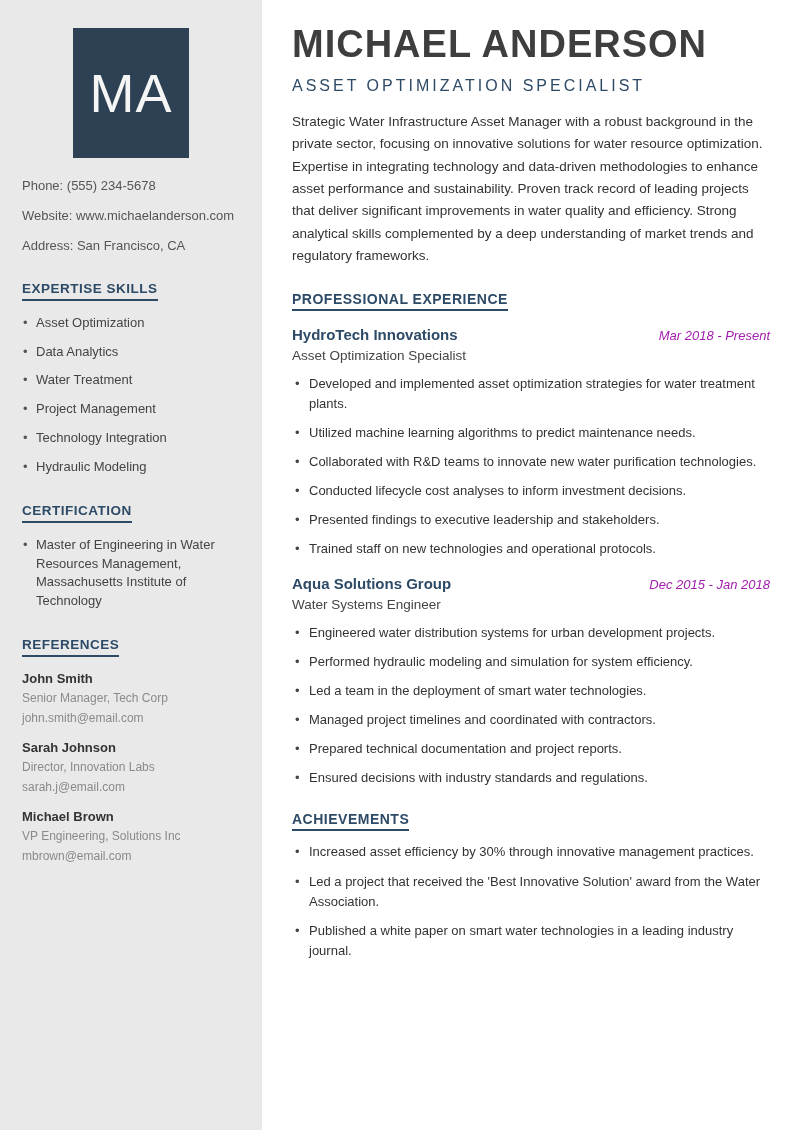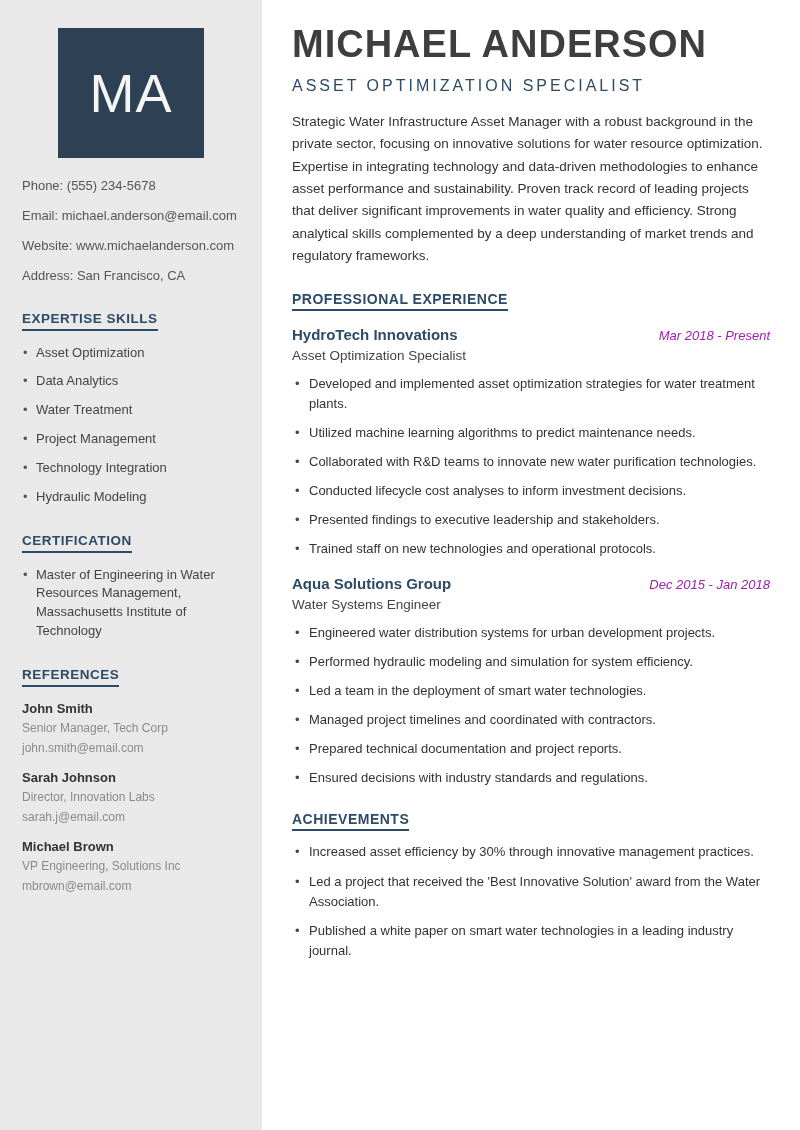--- a/index.html
+++ b/index.html
@@ -11,21 +11,21 @@
   }
   .page { display: flex; width: 800px; height: 1130px; }
 
   
   .sidebar {
     width: 262px; flex-shrink: 0;
     background: #e9e9e9;
     padding: 28px 22px 0 22px;
   }
   .monogram {
-    width: 146px; height: 130px;
+    width: 116px; height: 130px;
     background: #2e4154;
     margin: 0 auto;
     display: flex; align-items: center; justify-content: center;
   }
   .monogram-text {
     color: #f5f5f5; font-size: 54px; letter-spacing: 1px; font-weight: 400;
   }
   .contact { margin-top: 20px; }
   .contact-line { font-size: 13px; color: #555555; margin-bottom: 13px; line-height: 1.3; }
 
@@ -83,21 +83,20 @@
 
 <div class="page">
 
   <aside class="sidebar">
     <div class="monogram">
       <span class="monogram-text">MA</span>
     </div>
 
     <div class="contact">
       <div class="contact-line">Phone: (555) 234-5678</div>
-      <div class="contact-line">Email: michael.anderson@email.com</div>
       <div class="contact-line">Website: www.michaelanderson.com</div>
       <div class="contact-line">Address: San Francisco, CA</div>
     </div>
 
     <div class="side-section">
       <div class="side-heading">EXPERTISE SKILLS</div>
       <ul class="side-list">
 
           <li>Asset Optimization</li>
 

